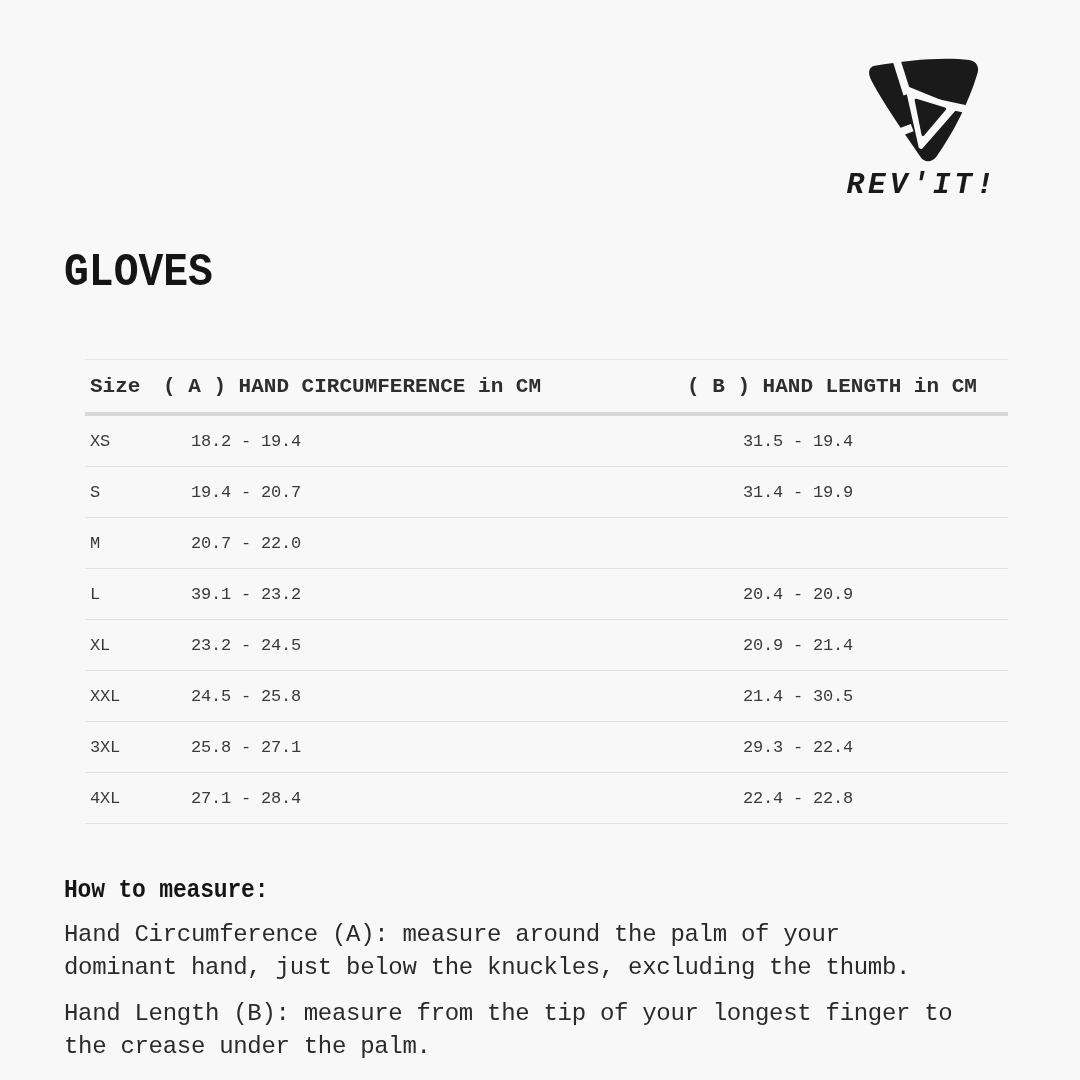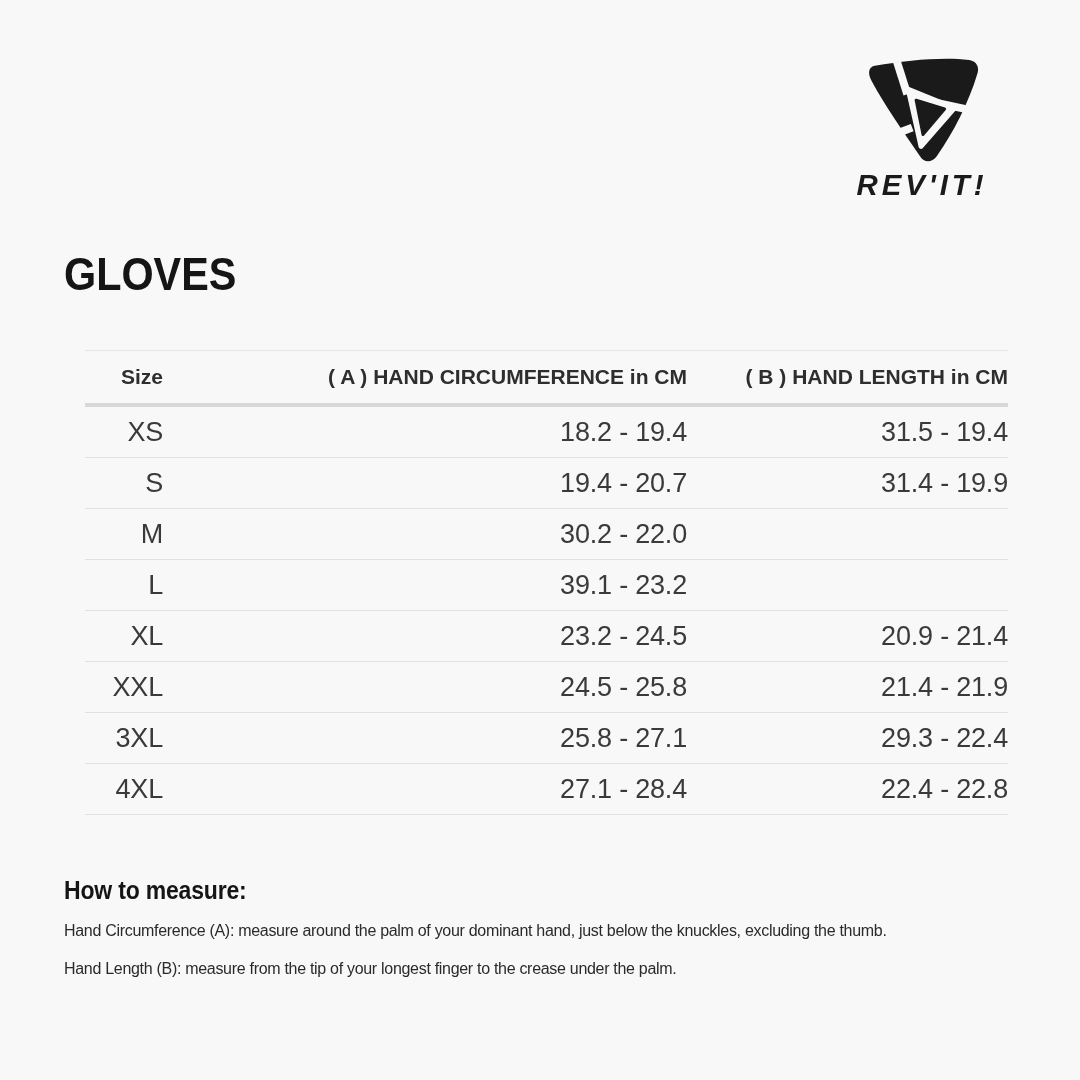--- a/index.html
+++ b/index.html
@@ -1,21 +1,21 @@
 <!DOCTYPE html>
 <html><head>
 <meta charset="utf-8">
 <style>
   html, body { margin: 0; padding: 0; background: #f8f8f8; }
   .canvas {
     position: relative;
     width: 1080px;
     height: 1080px;
     background: #f8f8f8;
-    font-family: Liberation Sans, sans-serif;
+    font-family: Liberation Mono, monospace;
     overflow: hidden;
     color: #333;
     border-radius: 24px;
   }
 
   
   .logo-block {
     position: absolute;
     left: 845px;
     top: 54px;
@@ -46,42 +46,42 @@
     letter-spacing: 0px;
     transform: scaleX(0.88);
     transform-origin: left center;
     white-space: nowrap;
   }
 
   
   .size-table {
     position: absolute;
     left: 85px;
-    top: 350px;
+    top: 359px;
     width: 923px;
-    text-align: right;
   }
   .t-header {
     display: flex;
     align-items: center;
     height: 52px;
     border-top: 1px solid #e5e5e5;
     border-bottom: 4px solid #d8d8d8;
     font-weight: bold;
     font-size: 21px;
     color: #2e2e2e;
   }
   .t-row {
     display: flex;
     align-items: center;
     height: 50px;
     border-bottom: 1px solid #e1e1e1;
-    font-size: 27px;
+    font-size: 17px;
     letter-spacing: -0.2px;
     color: #3a3a3a;
+    gap: 28px;
   }
   .c-size { width: 78px; padding-left: 5px; box-sizing: border-box; }
   .c-a    { width: 524px; }
   .c-b    { flex: 1; }
 
   
   .howto {
     position: absolute;
     left: 64px;
     top: 876px;
@@ -93,22 +93,22 @@
     font-size: 25px;
     font-weight: bold;
     color: #151515;
     letter-spacing: -0.2px;
     transform: scaleX(0.92);
     transform-origin: left center;
     white-space: nowrap;
   }
   .howto-note {
     margin: 13px 0 0 0;
-    font-size: 16px;
-    line-height: 25px;
+    font-size: 24px;
+    line-height: 33px;
     letter-spacing: -0.3px;
   }
   .howto-note + .howto-note { }
 </style>
 </head>
 <body>
 
 <div class="canvas">
 
   <div class="logo-block">
@@ -138,35 +138,36 @@
       <div class="c-a">18.2 - 19.4</div>
       <div class="c-b">31.5 - 19.4</div>
     </div>
       <div class="t-row" style="">
       <div class="c-size">S</div>
       <div class="c-a">19.4 - 20.7</div>
       <div class="c-b">31.4 - 19.9</div>
     </div>
       <div class="t-row" style="">
       <div class="c-size">M</div>
-      <div class="c-a">30.2 - 22.0</div>
+      <div class="c-a">20.7 - 22.0</div>
     </div>
       <div class="t-row" style="">
       <div class="c-size">L</div>
       <div class="c-a">39.1 - 23.2</div>
+      <div class="c-b">20.4 - 20.9</div>
     </div>
       <div class="t-row" style="">
       <div class="c-size">XL</div>
       <div class="c-a">23.2 - 24.5</div>
       <div class="c-b">20.9 - 21.4</div>
     </div>
       <div class="t-row" style="">
       <div class="c-size">XXL</div>
       <div class="c-a">24.5 - 25.8</div>
-      <div class="c-b">21.4 - 21.9</div>
+      <div class="c-b">21.4 - 30.5</div>
     </div>
       <div class="t-row" style="">
       <div class="c-size">3XL</div>
       <div class="c-a">25.8 - 27.1</div>
       <div class="c-b">29.3 - 22.4</div>
     </div>
       <div class="t-row" style="">
       <div class="c-size">4XL</div>
       <div class="c-a">27.1 - 28.4</div>
       <div class="c-b">22.4 - 22.8</div>

